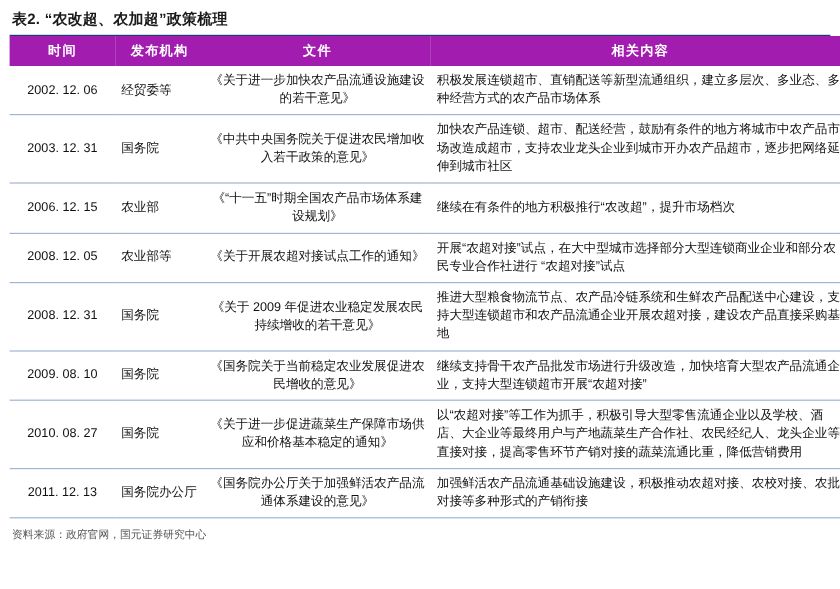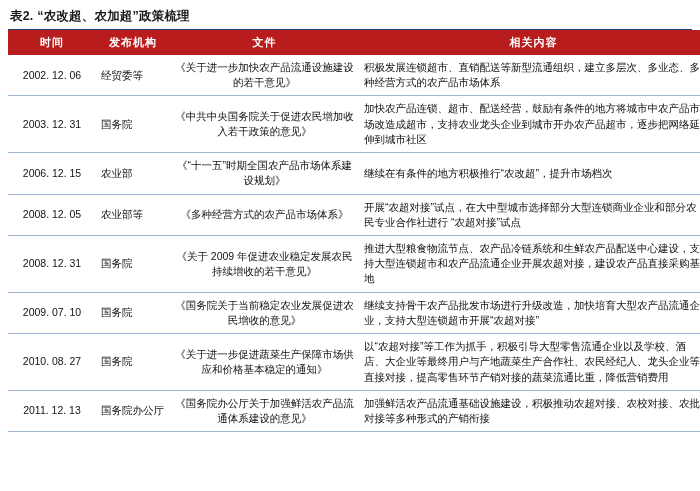--- a/index.html
+++ b/index.html
@@ -32,21 +32,21 @@
     border-bottom: 1.6px solid #1f3f73;
     margin-bottom: 0;
   }
   table.data {
     width: 684px;
     border-collapse: collapse;
     table-layout: fixed;
     font-size: 10.5px;
   }
   table.data thead th {
-    background: #b91c1c;
+    background: #a21caf;
     color: #ffffff;
     font-size: 11px;
     font-weight: bold;
     text-align: center;
     padding: 5px 2px;
     border: none;
     letter-spacing: 1px;
   }
   table.data tbody td {
     border-bottom: 1px solid #9fb6d4;
@@ -116,44 +116,45 @@
       </tr>
       <tr>
         <td class="col-time">2006. 12. 15</td>
         <td class="col-org">农业部</td>
         <td class="col-doc">《“十一五”时期全国农产品市场体系建设规划》</td>
         <td class="col-content">继续在有条件的地方积极推行“农改超”，提升市场档次</td>
       </tr>
       <tr>
         <td class="col-time">2008. 12. 05</td>
         <td class="col-org">农业部等</td>
-        <td class="col-doc">《多种经营方式的农产品市场体系》</td>
+        <td class="col-doc">《关于开展农超对接试点工作的通知》</td>
         <td class="col-content">开展“农超对接”试点，在大中型城市选择部分大型连锁商业企业和部分农民专业合作社进行 “农超对接”试点</td>
       </tr>
       <tr>
         <td class="col-time">2008. 12. 31</td>
         <td class="col-org">国务院</td>
         <td class="col-doc">《关于 2009 年促进农业稳定发展农民持续增收的若干意见》</td>
         <td class="col-content">推进大型粮食物流节点、农产品冷链系统和生鲜农产品配送中心建设，支持大型连锁超市和农产品流通企业开展农超对接，建设农产品直接采购基地</td>
       </tr>
       <tr>
-        <td class="col-time">2009. 07. 10</td>
+        <td class="col-time">2009. 08. 10</td>
         <td class="col-org">国务院</td>
         <td class="col-doc">《国务院关于当前稳定农业发展促进农民增收的意见》</td>
         <td class="col-content">继续支持骨干农产品批发市场进行升级改造，加快培育大型农产品流通企业，支持大型连锁超市开展“农超对接”</td>
       </tr>
       <tr>
         <td class="col-time">2010. 08. 27</td>
         <td class="col-org">国务院</td>
         <td class="col-doc">《关于进一步促进蔬菜生产保障市场供应和价格基本稳定的通知》</td>
         <td class="col-content">以“农超对接”等工作为抓手，积极引导大型零售流通企业以及学校、酒店、大企业等最终用户与产地蔬菜生产合作社、农民经纪人、龙头企业等直接对接，提高零售环节产销对接的蔬菜流通比重，降低营销费用</td>
       </tr>
       <tr>
         <td class="col-time">2011. 12. 13</td>
         <td class="col-org">国务院办公厅</td>
         <td class="col-doc">《国务院办公厅关于加强鲜活农产品流通体系建设的意见》</td>
         <td class="col-content">加强鲜活农产品流通基础设施建设，积极推动农超对接、农校对接、农批对接等多种形式的产销衔接</td>
       </tr>
     </tbody>
   </table>
 
+  <div class="source">资料来源：政府官网，国元证券研究中心</div>
 
 </div>
 
 </body></html>

